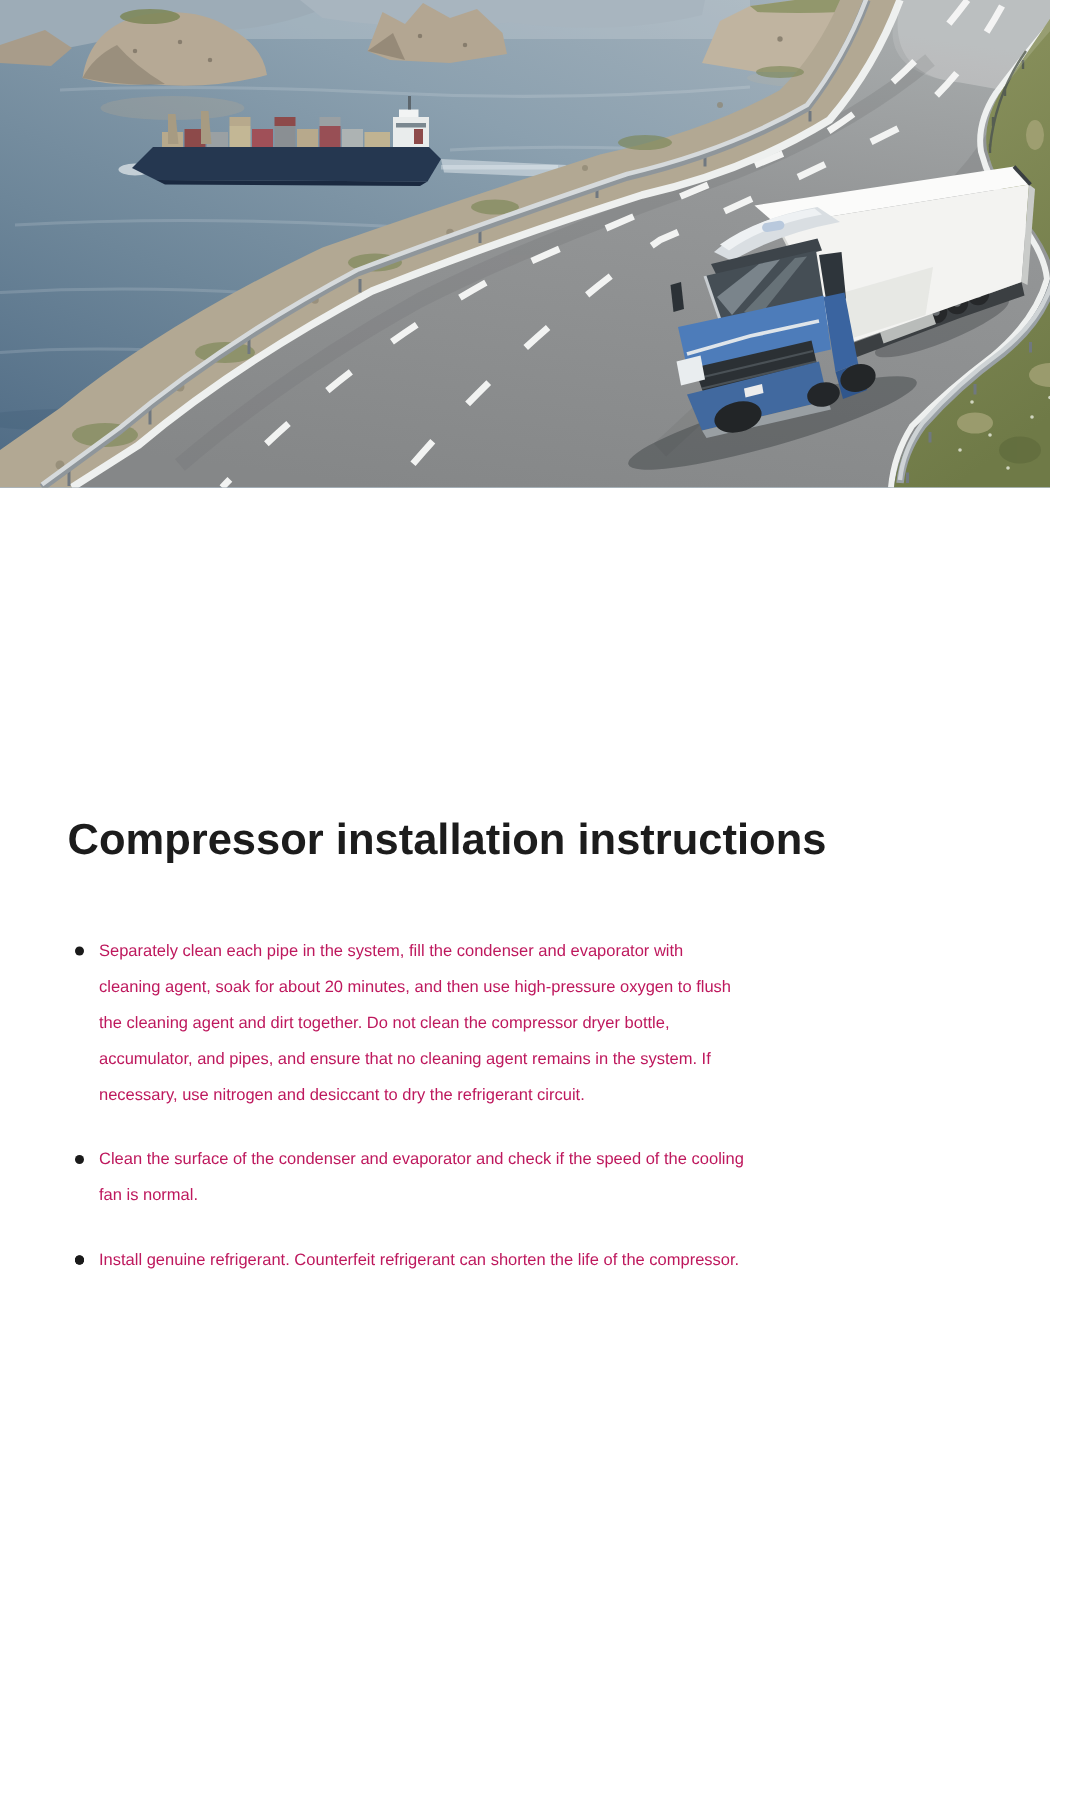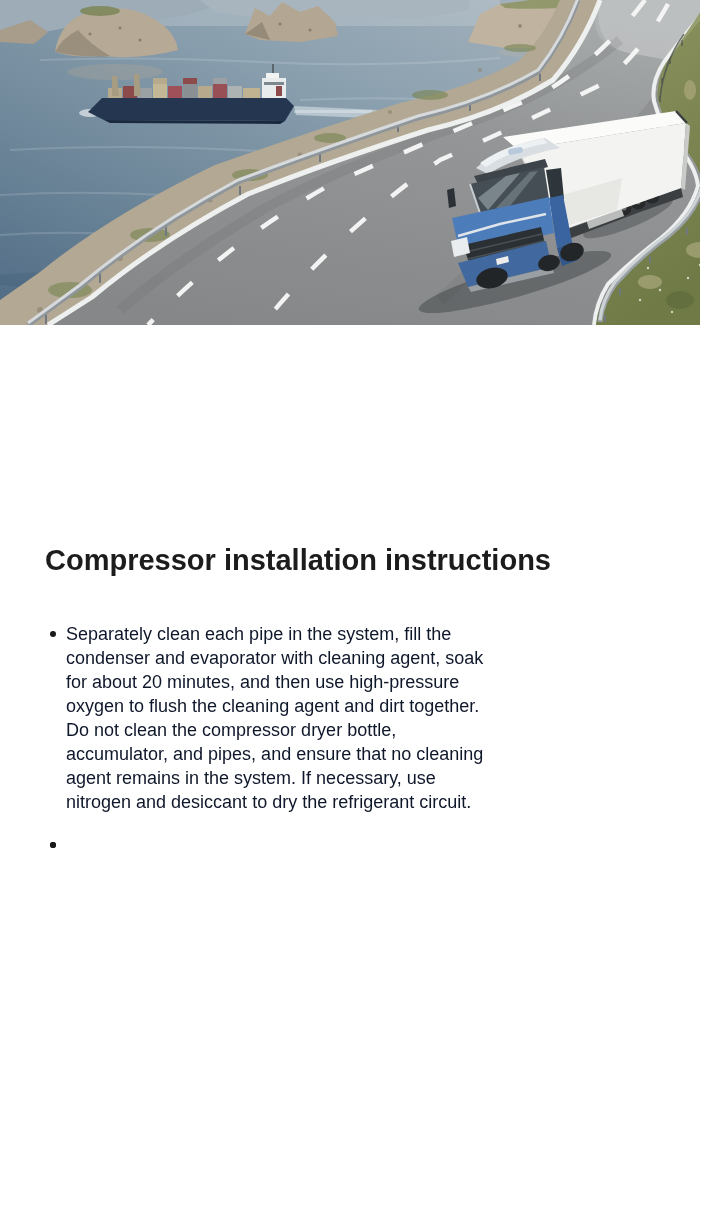--- a/index.html
+++ b/index.html
@@ -32,23 +32,23 @@
   }
   .bullet-list{
     margin:45px 0 0 0;
     padding:0;
     list-style:none;
     width:452px;
   }
   .bullet-list li{
     position:relative;
     padding-left:21px;
-    font-size:18px;
+    font-size:11px;
     line-height:24px;
-    color:#0f172a;
+    color:#be185d;
     margin-bottom:19px;
   }
   .dot{
     position:absolute;
     left:5px;
     top:9px;
     width:6px;
     height:6px;
     background:#1a1a1a;
     border-radius:50%;
@@ -319,20 +319,28 @@
 
   <div class="content">
     <h1 class="page-title">Compressor installation instructions</h1>
     <ul class="bullet-list">
       <li>
         <span class="dot"></span>
         <span>Separately clean each pipe in the system, fill the condenser and evaporator with cleaning agent, soak for about 20 minutes, and then use high-pressure oxygen to flush the cleaning agent and dirt together. Do not clean the compressor dryer bottle, accumulator, and pipes, and ensure that no cleaning agent remains in the system. If necessary, use nitrogen and desiccant to dry the refrigerant circuit.</span>
       </li>
       <li>
         <span class="dot"></span>
-      </li>
-      <li>
-        <span class="dot"></span>
+        <span>Clean the surface of the condenser and evaporator and check if the speed of the cooling fan is normal.</span>
+      </li>
+      <li>
+        <span class="dot"></span>
+      </li>
+      <li>
+        <span class="dot"></span>
+      </li>
+      <li>
+        <span class="dot"></span>
+        <span>Install genuine refrigerant. Counterfeit refrigerant can shorten the life of the compressor.</span>
       </li>
     </ul>
   </div>
 
 </div>
 
 </body></html>

